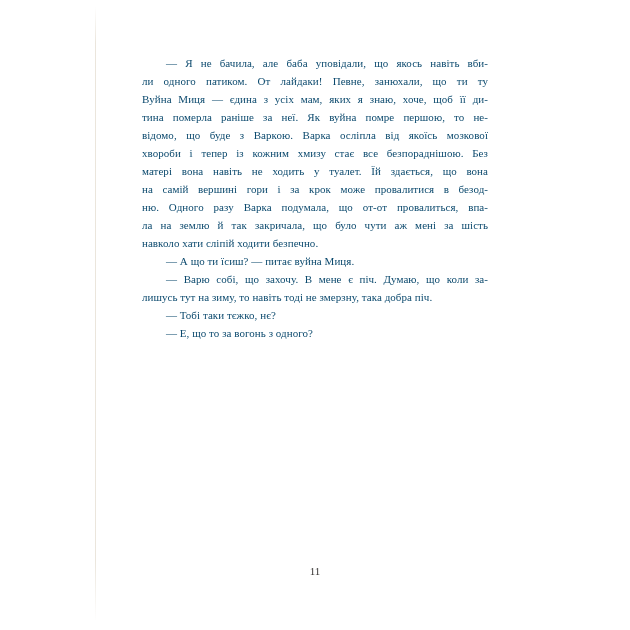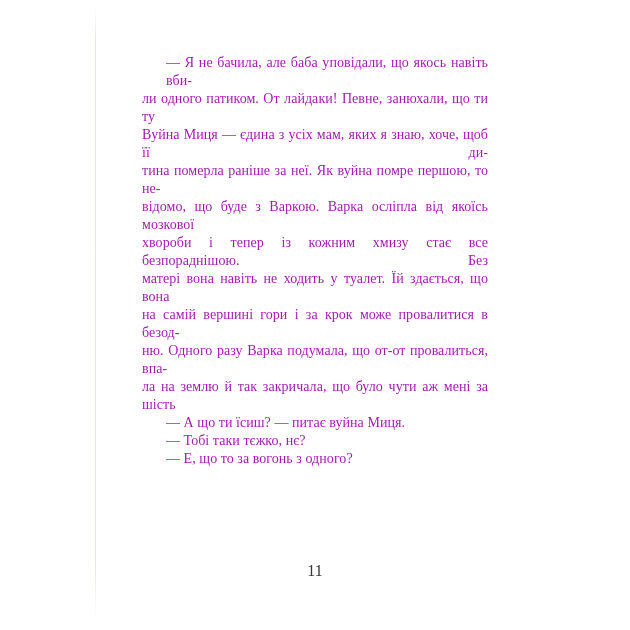--- a/index.html
+++ b/index.html
@@ -23,40 +23,40 @@
       rgba(231,225,214,0.85) 6%,
       rgba(231,225,214,0.85) 90%,
       rgba(231,225,214,0) 100%
     );
   }
   .text-block {
     position: absolute;
     left: 142px;
     top: 54px;
     width: 346px;
-    font-size: 14px;
+    font-size: 11px;
     line-height: 18px;
-    color: #a21caf;
+    color: #0c4a6e;
     letter-spacing: 0.05px;
   }
   .para { margin: 0; }
   .para.gap { }
   .line { white-space: normal; }
   .line.indent { padding-left: 24px; }
   .line.just {
     text-align: justify;
     text-align-last: justify;
   }
   .page-number {
     position: absolute;
     left: 142px;
     top: 563px;
     width: 346px;
     text-align: center;
-    font-size: 16px;
+    font-size: 11px;
     line-height: 16px;
     color: #3a3836;
   }
 </style>
 </head>
 <body>
 
 <div class="stage">
   <div class="edge-line"></div>
   <div class="text-block">
@@ -66,23 +66,28 @@
       </div>
       <div class="para gap">
         <div class="line just">Вуйна Миця — єдина з усіх мам, яких я знаю, хоче, щоб її ди-</div>
         <div class="line just">тина померла раніше за неї. Як вуйна помре першою, то не-</div>
         <div class="line just">відомо, що буде з Варкою. Варка осліпла від якоїсь мозкової</div>
         <div class="line just">хвороби і тепер із кожним хмизу стає все безпораднішою. Без</div>
         <div class="line just">матері вона навіть не ходить у туалет. Їй здається, що вона</div>
         <div class="line just">на самій вершині гори і за крок може провалитися в безод-</div>
         <div class="line just">ню. Одного разу Варка подумала, що от-от провалиться, впа-</div>
         <div class="line just">ла на землю й так закричала, що було чути аж мені за шість</div>
+        <div class="line">навколо хати сліпій ходити безпечно.</div>
       </div>
       <div class="para">
         <div class="line indent">— А що ти їсиш? — питає вуйна Миця.</div>
+      </div>
+      <div class="para">
+        <div class="line indent just">— Варю собі, що захочу. В мене є піч. Думаю, що коли за-</div>
+        <div class="line">лишусь тут на зиму, то навіть тоді не змерзну, така добра піч.</div>
       </div>
       <div class="para">
         <div class="line indent">— Тобі таки тєжко, нє?</div>
       </div>
       <div class="para">
         <div class="line indent">— Е, що то за вогонь з одного?</div>
       </div>
     </div>
   <div class="page-number">11</div>
 </div>

